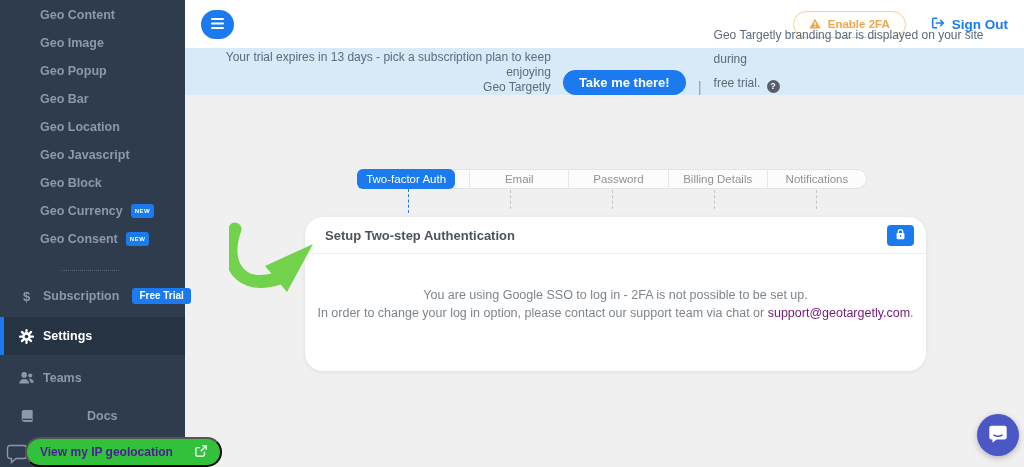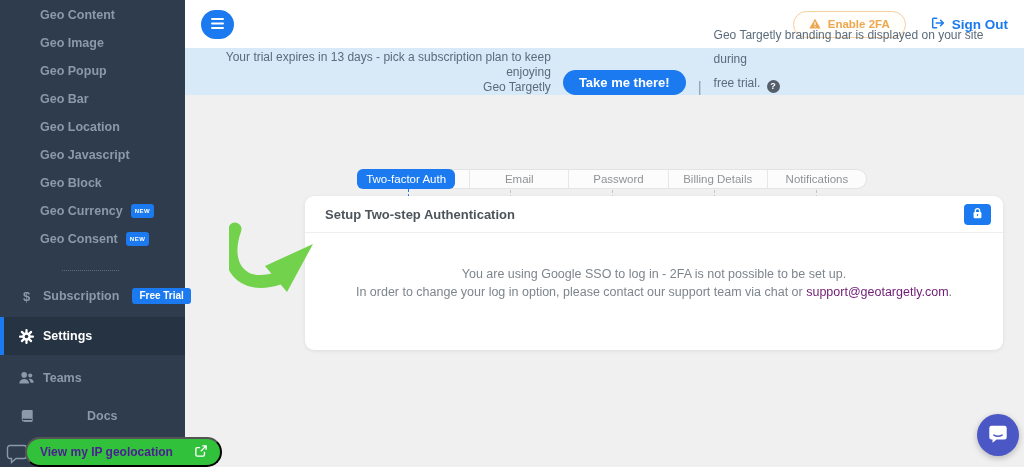--- a/index.html
+++ b/index.html
@@ -107,22 +107,22 @@
     margin:-1px 14px -1px -1px; line-height:20px;
   }
   .connector {
     position:absolute; width:0; border-left:1px dashed #c2c6ca;
     top:95px; height:19px; z-index:1;
   }
   .connector-active { border-left:1px dashed #1b7af0; top:94px; height:24px; }
 
   
   .card {
-    position:absolute; left:120px; top:101px; width:698px; height:154px;
-    background:#fff; border-radius:9px; box-shadow:0 1px 4px rgba(0,0,0,.08); z-index:2;
+    position:absolute; left:120px; top:122px; width:621px; height:154px;
+    background:#fff; border-radius:18px; box-shadow:0 1px 4px rgba(0,0,0,.08); z-index:2;
   }
   .card-header {
     height:37px; display:flex; align-items:center; justify-content:space-between;
     padding:0 12px 0 20px; border-bottom:1px solid #eceef0;
   }
   .card-title { font-size:13px; font-weight:700; color:#4d545b; }
   .lock-btn {
     width:27px; height:21px; background:#1b7af0; border:none; border-radius:4px;
     display:flex; align-items:center; justify-content:center; cursor:pointer;
   }

